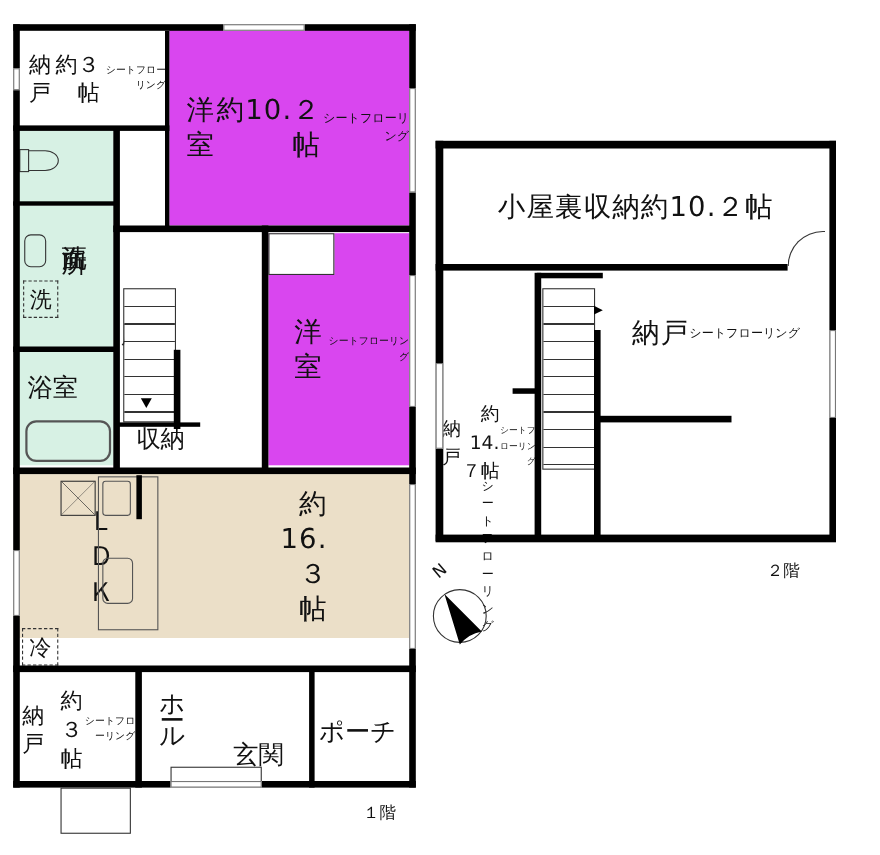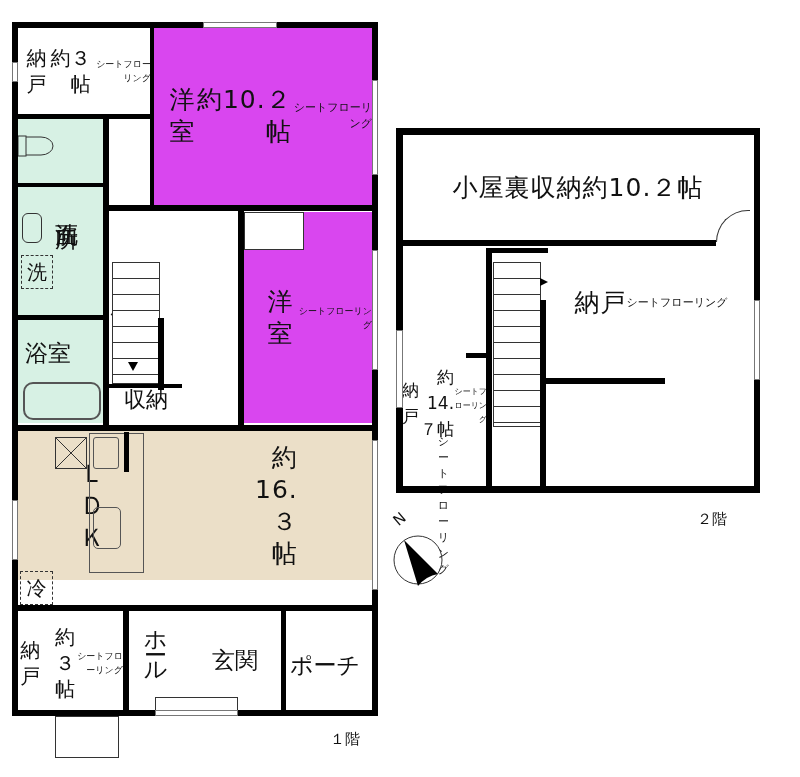--- a/index.html
+++ b/index.html
@@ -80,21 +80,21 @@
   <div class="abs" style="left:93px;top:507px;width:28px;height:42px;border:1px solid #555;border-radius:5px;"></div>
   <div class="abs" style="left:20px;top:571px;width:33px;height:34px;border:1px dashed #333;font-size:20px;line-height:32px;text-align:center;">冷</div>
 
   <div class="room" style="left:17px;top:614px;width:106px;height:97px;">
     <div class="mid">納戸</div>
     <div class="mid">約３帖</div>
     <div class="xs">シートフローリング</div>
   </div>
   <div class="abs vtext" style="left:143px;top:615px;">ホール</div>
   <div class="abs" style="left:155px;top:697px;width:83px;height:18px;border:1px solid #333;"></div>
-  <div class="abs" style="left:212px;top:645px;font-size:23px;">玄関</div>
+  <div class="abs" style="left:212px;top:671px;font-size:23px;">玄関</div>
   <div class="abs" style="left:290px;top:650px;font-size:23px;">ポーチ</div>
 
   <div class="wall" style="left:12px;top:22px;width:366px;height:6px;"></div>
   <div class="wall" style="left:12px;top:22px;width:6px;height:694px;"></div>
   <div class="wall" style="left:372px;top:22px;width:6px;height:694px;"></div>
   <div class="wall" style="left:12px;top:710px;width:366px;height:6px;"></div>
   <div class="wall" style="left:12px;top:114px;width:142px;height:5px;"></div>
   <div class="wall" style="left:150px;top:28px;width:4px;height:180px;"></div>
   <div class="wall" style="left:103px;top:117px;width:6px;height:310px;"></div>
   <div class="wall" style="left:12px;top:183px;width:94px;height:4px;"></div>

